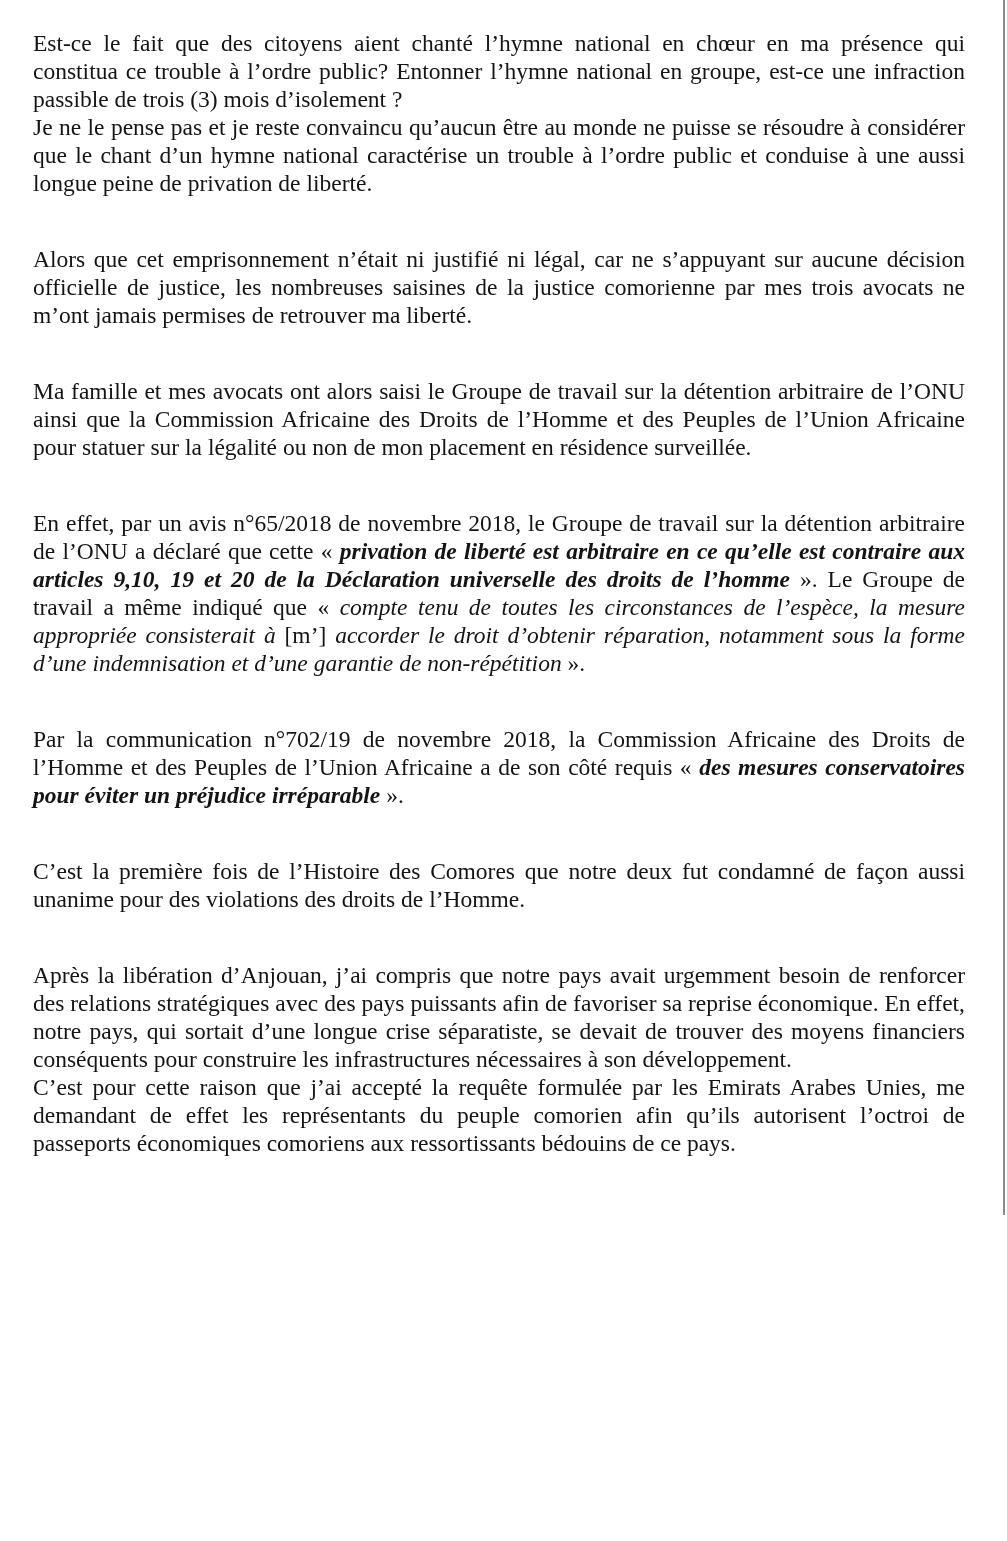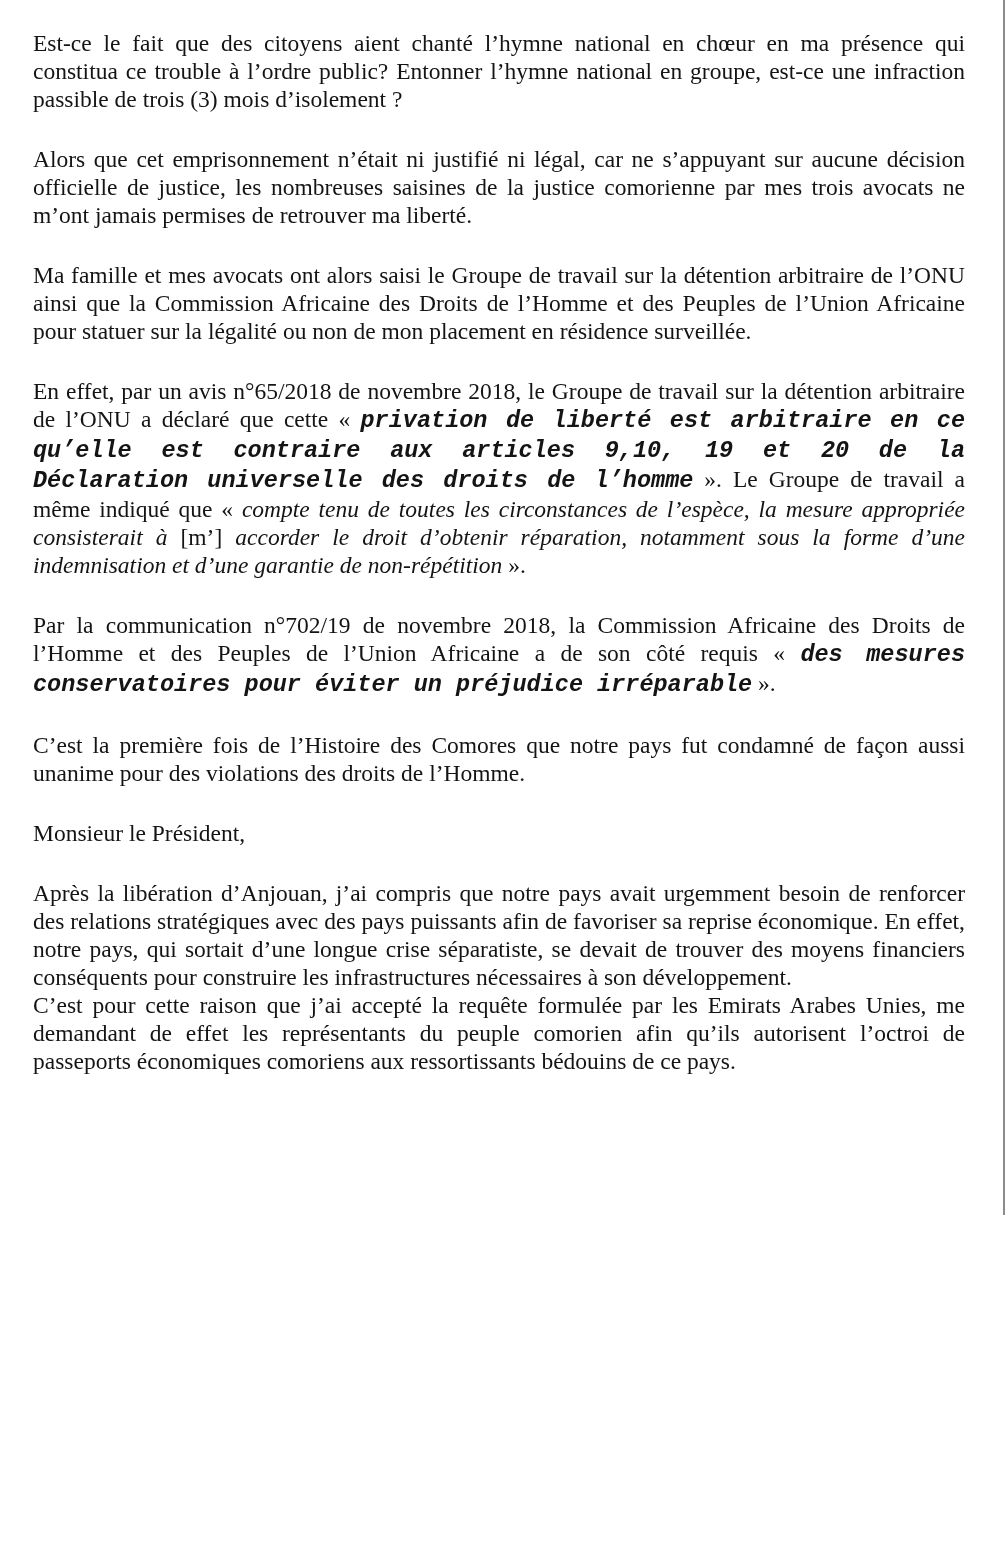--- a/index.html
+++ b/index.html
@@ -30,49 +30,48 @@
     top: 29px;
     width: 932px;
     font-size: 23.5px;
     line-height: 28px;
   }
   .doc-text p.block {
     margin: 0;
     text-align: justify;
   }
   .doc-text p.block.gap {
-    margin-top: 32px;
+    margin-top: 48px;
   }
   .italic {
     font-style: italic;
   }
   .bold-italic {
     font-style: italic;
     font-weight: bold;
-    font-family: Liberation Mono, monospace;
   }
   .page-number {
     position: absolute;
     left: 928px;
     top: 1479px;
     font-size: 24px;
     line-height: 28px;
     color: #141414;
   }
 </style>
 </head>
 <body>
 
 <div id="page">
   <div class="doc-text">
       <p class="block"><span>Est-ce le fait que des citoyens aient chanté l’hymne national en chœur en ma présence qui constitua ce trouble à l’ordre public? Entonner l’hymne national en groupe, est-ce une infraction passible de trois (3) mois d’isolement ?</span></p>
+      <p class="block"><span>Je ne le pense pas et je reste convaincu qu’aucun être au monde ne puisse se résoudre à considérer que le chant d’un hymne national caractérise un trouble à l’ordre public et conduise à une aussi longue peine de privation de liberté.</span></p>
       <p class="block gap"><span>Alors que cet emprisonnement n’était ni justifié ni légal, car ne s’appuyant sur aucune décision officielle de justice, les nombreuses saisines de la justice comorienne par mes trois avocats ne m’ont jamais permises de retrouver ma liberté.</span></p>
       <p class="block gap"><span>Ma famille et mes avocats ont alors saisi le Groupe de travail sur la détention arbitraire de l’ONU ainsi que la Commission Africaine des Droits de l’Homme et des Peuples de l’Union Africaine pour statuer sur la légalité ou non de mon placement en résidence surveillée.</span></p>
       <p class="block gap"><span>En effet, par un avis n°65/2018 de novembre 2018, le Groupe de travail sur la détention arbitraire de l’ONU a déclaré que cette « </span><span class="bold-italic">privation de liberté est arbitraire en ce qu’elle est contraire aux articles 9,10, 19 et 20 de la Déclaration universelle des droits de l’homme</span><span> ». Le Groupe de travail a même indiqué que « </span><span class="italic">compte tenu de toutes les circonstances de l’espèce, la mesure appropriée consisterait à </span><span>[m’] </span><span class="italic">accorder le droit d’obtenir réparation, notamment sous la forme d’une indemnisation et d’une garantie de non-répétition</span><span> ».</span></p>
       <p class="block gap"><span>Par la communication n°702/19 de novembre 2018, la Commission Africaine des Droits de l’Homme et des Peuples de l’Union Africaine a de son côté requis « </span><span class="bold-italic">des mesures conservatoires pour éviter un préjudice irréparable</span><span> ».</span></p>
-      <p class="block gap"><span>C’est la première fois de l’Histoire des Comores que notre pays fut condamné de façon aussi unanime pour des violations des droits de l’Homme.</span></p>
-      <p class="block gap"><span>Monsieur le Président,</span></p>
+      <p class="block gap"><span>C’est la première fois de l’Histoire des Comores que notre deux fut condamné de façon aussi unanime pour des violations des droits de l’Homme.</span></p>
       <p class="block gap"><span>Après la libération d’Anjouan, j’ai compris que notre pays avait urgemment besoin de renforcer des relations stratégiques avec des pays puissants afin de favoriser sa reprise économique. En effet, notre pays, qui sortait d’une longue crise séparatiste, se devait de trouver des moyens financiers conséquents pour construire les infrastructures nécessaires à son développement.</span></p>
       <p class="block"><span>C’est pour cette raison que j’ai accepté la requête formulée par les Emirats Arabes Unies, me demandant de effet les représentants du peuple comorien afin qu’ils autorisent l’octroi de passeports économiques comoriens aux ressortissants bédouins de ce pays.</span></p>
     </div>
   <div class="page-number">2</div>
   <div class="edge-line"></div>
 </div>
 
 </body></html>

